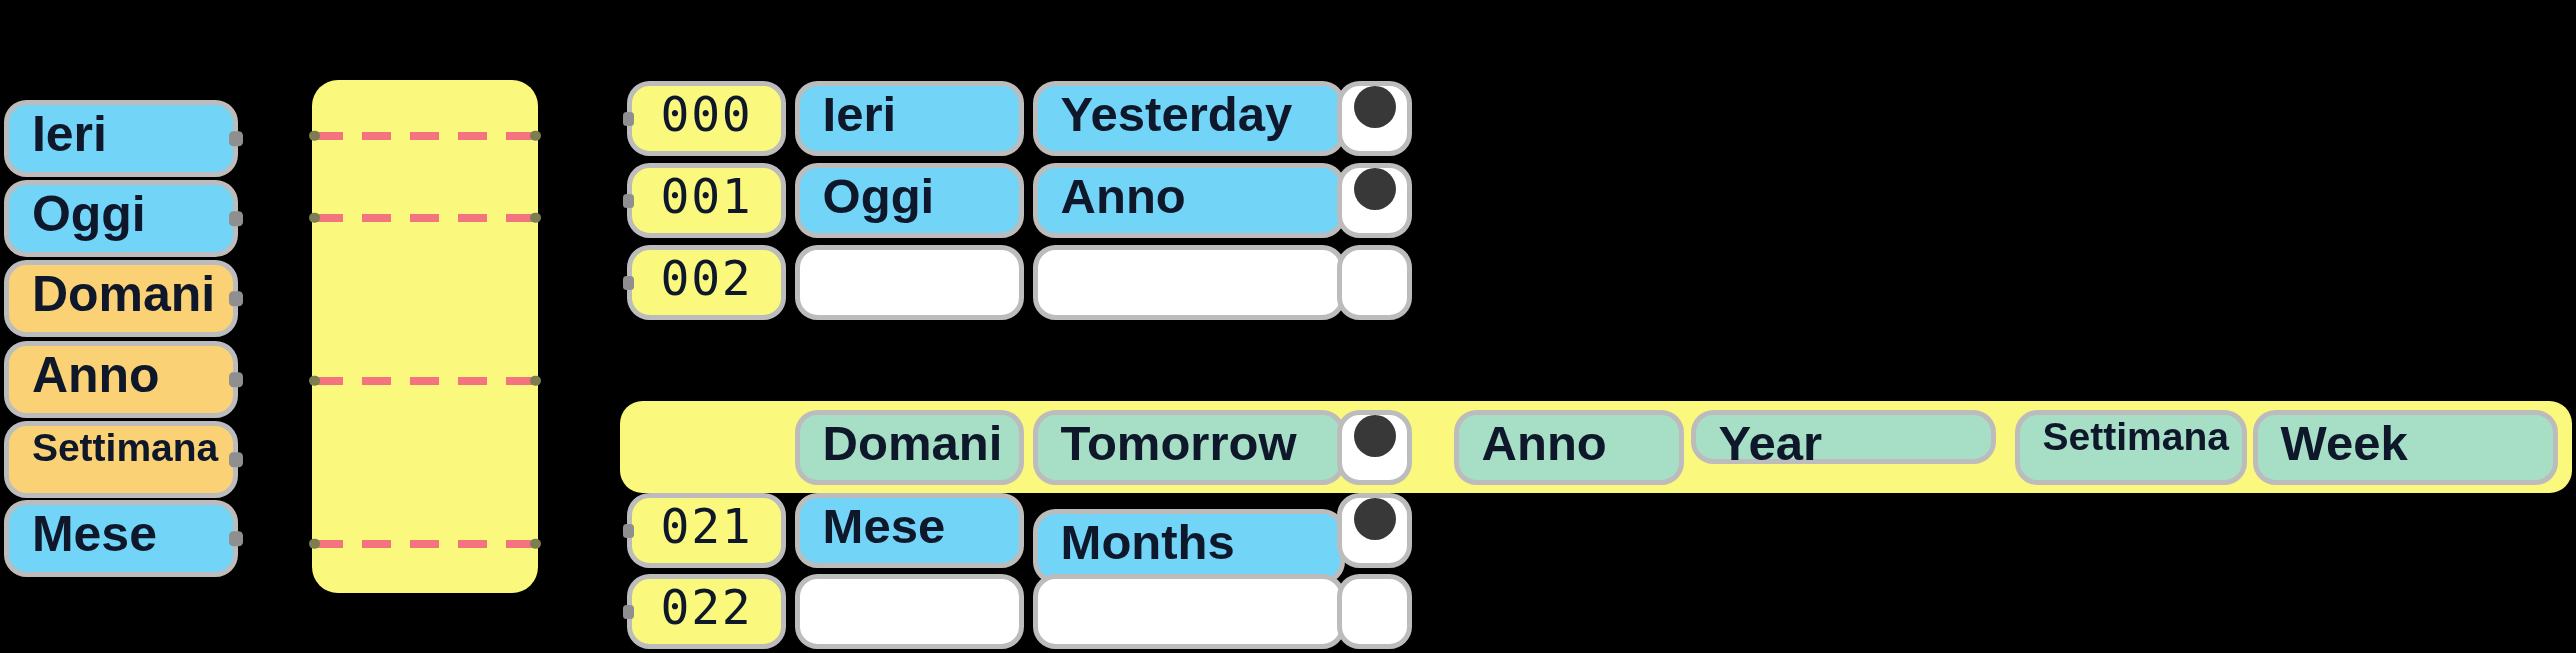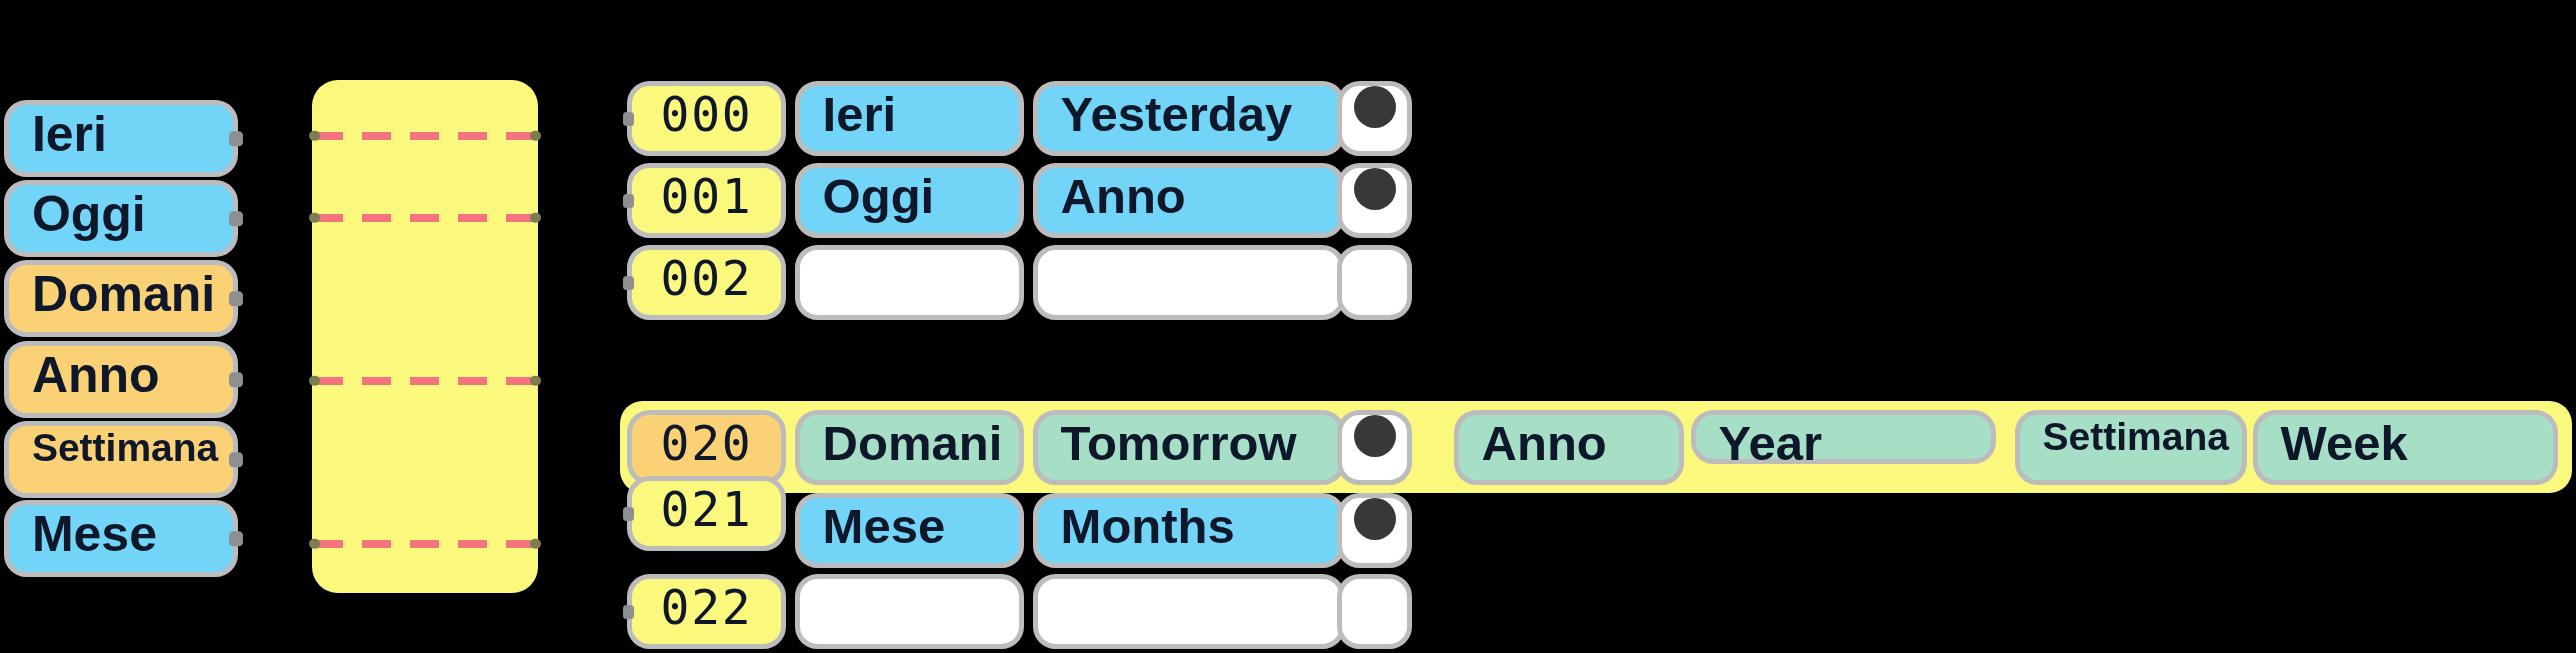--- a/index.html
+++ b/index.html
@@ -147,41 +147,38 @@
   </div>
   <div class="card col-eng h87 fill-white" style="top:245px;">
     <span></span>
   </div>
   <div class="card dot-cell col-dot h87 fill-white" style="top:245px;">
     
   </div>
 
   <div class="band"></div>
 
-  <div class="card num-cell col-num h87 fill-orange" style="top:410px;">
-    <span>020</span>
-  </div>
   <div class="card col-ita h87 fill-teal" style="top:410px;">
     <span>Domani</span>
   </div>
   <div class="card col-eng h87 fill-teal" style="top:410px;">
     <span>Tomorrow</span>
   </div>
   <div class="card dot-cell col-dot h87 fill-white" style="top:410px;">
     <span class="dot"></span>
   </div>
 
-  <div class="card num-cell col-num h87 fill-yellow" style="top:476px;">
+  <div class="card num-cell col-num h87 fill-yellow" style="top:493px;">
     <span class="nub-left"></span>
     <span>021</span>
   </div>
   <div class="card col-ita h87 fill-blue" style="top:493px;">
     <span>Mese</span>
   </div>
-  <div class="card col-eng h87 fill-blue" style="top:493px;">
+  <div class="card col-eng h87 fill-blue" style="top:509px;">
     <span>Months</span>
   </div>
   <div class="card dot-cell col-dot h87 fill-white" style="top:493px;">
     <span class="dot"></span>
   </div>
 
   <div class="card num-cell col-num h87 fill-yellow" style="top:574px;">
     <span class="nub-left"></span>
     <span>022</span>
   </div>

